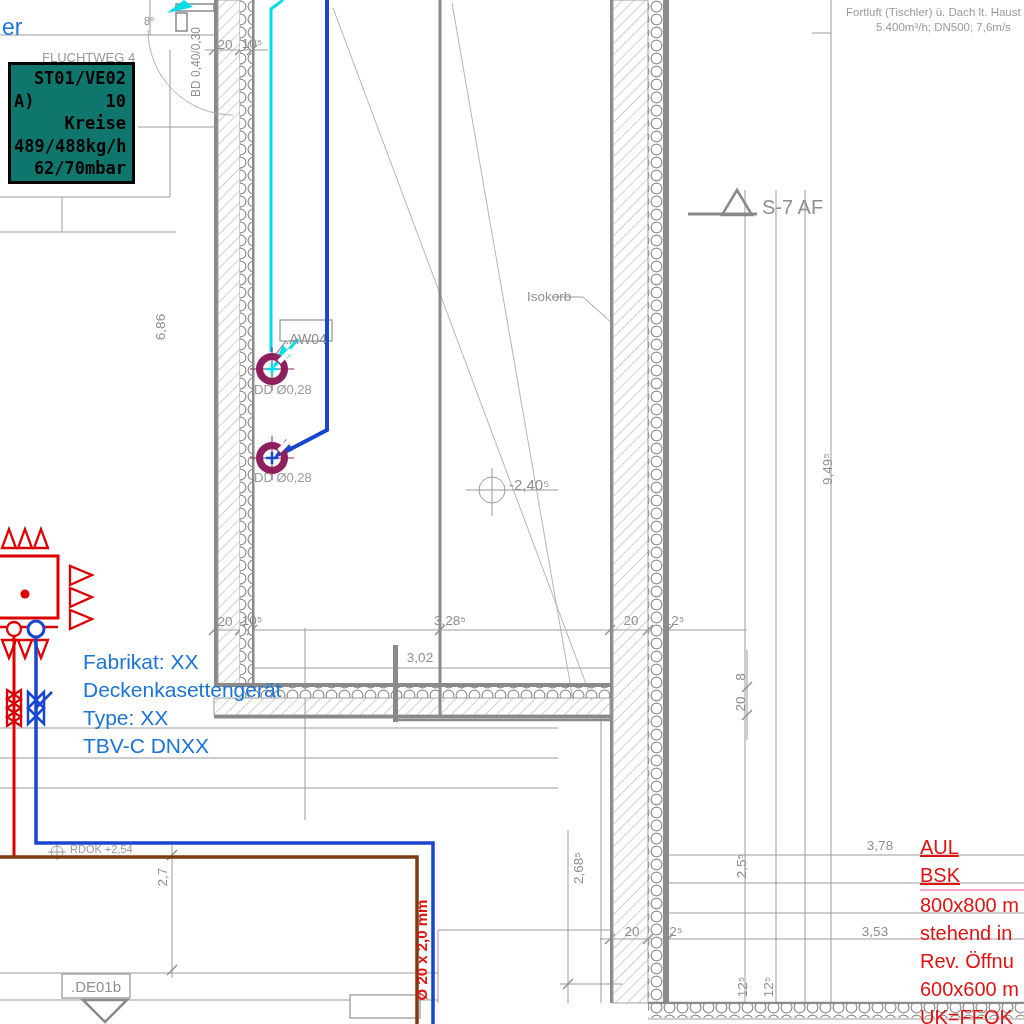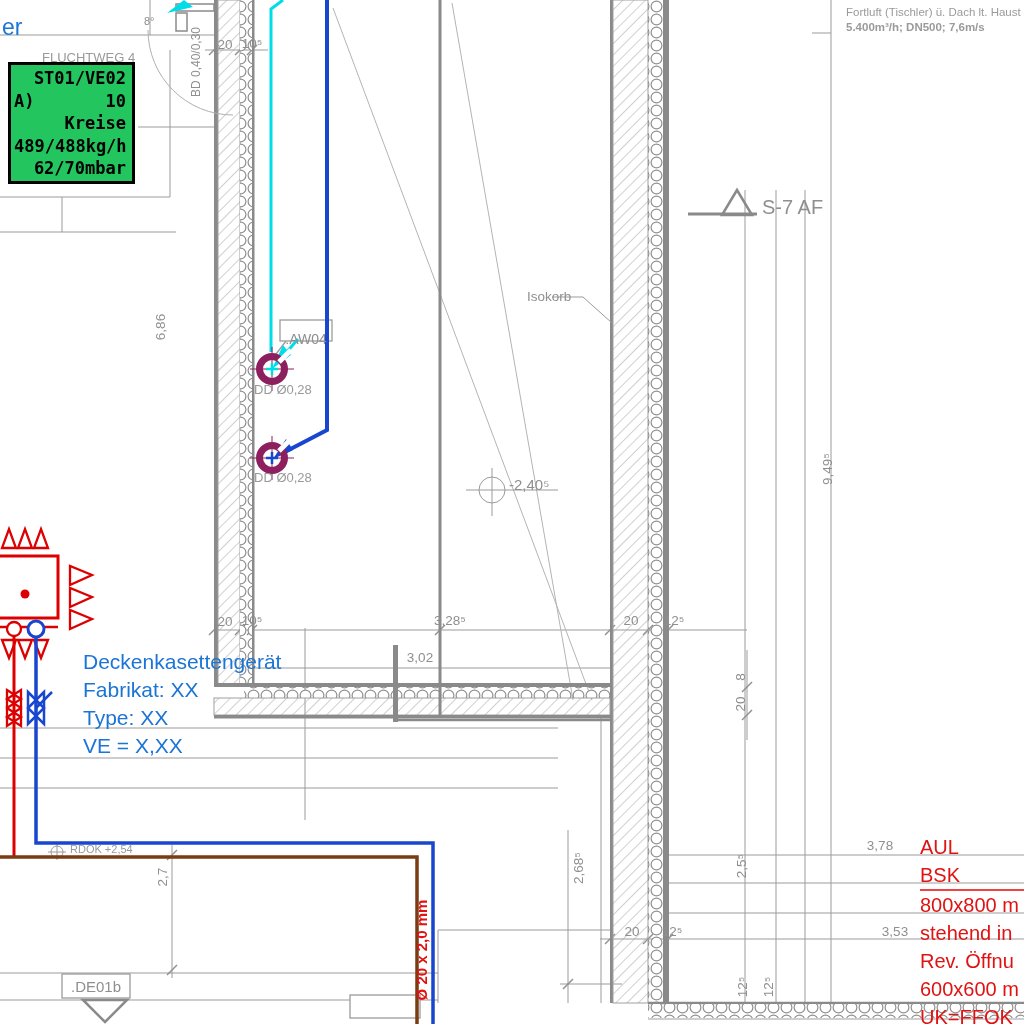--- a/index.html
+++ b/index.html
@@ -5,28 +5,28 @@
   html,body{margin:0;padding:0;background:#fff;}
   #canvas{position:relative;width:1024px;height:1024px;overflow:hidden;background:#ffffff;
           font-family:"Liberation Sans",sans-serif;}
   #lines{position:absolute;left:0;top:0;}
   .t{position:absolute;white-space:nowrap;color:#8f8f8f;font-family:"Liberation Sans",sans-serif;}
   .c{transform:translate(-50%,-50%);}
   .vr{transform:translate(-50%,-50%) rotate(-90deg);}
   .d{font-size:13.5px;}
   .blue{color:#1b74d6;}
   .red{color:#e01212;}
-  .stamp{position:absolute;left:8px;top:62px;width:127px;height:122px;background:#22c55e;
+  .stamp{position:absolute;left:8px;top:62px;width:127px;height:122px;background:#0f766e;
          border:3px solid #000;box-sizing:border-box;color:#000;
          font-family:"DejaVu Sans Mono",monospace;font-weight:bold;font-size:17px;
          line-height:22.5px;padding:2px 6px 0 3px;text-align:right;z-index:3;}
   .srow{display:flex;justify-content:space-between;}
   .bluenote{position:absolute;left:83px;top:648px;font-size:21px;line-height:28px;z-index:2;}
   .rednote{position:absolute;left:920px;top:833px;font-size:20px;line-height:28px;z-index:2;}
-  .rednote .u{border-bottom:2px solid #ef4444;padding-right:32px;display:inline-block;}
+  .rednote .u{border-bottom:2px solid #f9a8d4;padding-right:32px;display:inline-block;text-decoration:underline;}
   .boxlbl{position:absolute;display:flex;align-items:center;justify-content:center;
           color:#8f8f8f;z-index:2;text-align:center;}
   .pipelbl{position:absolute;left:421px;top:950px;transform:translate(-50%,-50%) rotate(-90deg);
            color:#e01212;font-weight:bold;font-size:15px;white-space:nowrap;z-index:3;}
   .hidden-txt{position:absolute;left:42px;top:50px;font-size:13px;color:#9a9a9a;z-index:1;}
 </style>
 </head>
 <body>
 
 <div id="canvas">
@@ -235,41 +235,41 @@
     <span>A)</span>
     <span>10 Kreise</span>
   </div>
   <div>489/488kg/h</div>
   <div>62/70mbar</div>
 </div>
 
 <div class="t blue" style="left:2px;top:14px;font-size:23px;">er</div>
 
 <div class="t" style="left:846px;top:6px;font-size:11.5px;color:#9a9a9a;">Fortluft (Tischler) ü. Dach lt. Haust</div>
-<div class="t" style="left:846px;top:21px;font-size:11.5px;color:#9a9a9a;font-weight:bold;">5.400m³/h; DN500; 7,6m/s</div>
+<div class="t" style="left:876px;top:21px;font-size:11.5px;color:#9a9a9a;">5.400m³/h; DN500; 7,6m/s</div>
 
 <div class="t" style="left:762px;top:196px;font-size:20px;">S-7 AF</div>
 <div class="t" style="left:505px;top:289px;font-size:13.5px;margin-left:22px;">Isokorb</div>
 <div class="t c" style="left:306px;top:330px;font-size:14px;margin-top:9px;">.AW04</div>
 <div class="t" style="left:254px;top:382px;font-size:13px;color:#9a9a9a;">DD Ø0,28</div>
 <div class="t" style="left:254px;top:470px;font-size:13px;color:#9a9a9a;">DD Ø0,28</div>
 <div class="t" style="left:509px;top:476px;font-size:15px;text-align:right;">-2,40⁵</div>
 <div class="t vr" style="left:196px;top:62px;font-size:12px;">BD 0,40/0,30</div>
 <div class="t" style="left:144px;top:15px;font-size:11px;">8°</div>
 <div class="t" style="left:70px;top:843px;font-size:11px;color:#9a9a9a;">RDOK +2,54</div>
 
 <div class="boxlbl" style="left:62px;top:974px;width:68px;height:24px;font-size:15px;">.DE01b</div>
 <div class="boxlbl" style="left:350px;top:1024px;width:70px;height:23px;font-size:14px;">RH=2,54</div>
 <div class="pipelbl">Ø 20 x 2,0 mm</div>
 
 <div class="bluenote">
+  <div class="blue">Fabrikat: XX</div>
   <div class="blue">Deckenkasettengerät</div>
-  <div class="blue">Fabrikat: XX</div>
   <div class="blue">Type: XX</div>
-  <div class="blue">VE = X,XX</div>
+  <div class="blue">TBV-C DNXX</div>
 </div>
 
 <div class="rednote">
   <div class="red"><span class="u">AUL BSK</span></div>
   <div class="red">800x800 m</div>
   <div class="red">stehend in</div>
   <div class="red">Rev. Öffnu</div>
   <div class="red">600x600 m</div>
   <div class="red">UK=FFOK</div>
 </div>
@@ -282,20 +282,20 @@
 <div class="t d c" style="left:252px;top:620px;">10⁵</div>
 <div class="t d c" style="left:450px;top:620px;">3,28⁵</div>
 <div class="t d c" style="left:420px;top:657px;">3,02</div>
 <div class="t d c" style="left:631px;top:620px;">20</div>
 <div class="t d c" style="left:674px;top:620px;">12⁵</div>
 <div class="t d vr" style="left:740px;top:677px;">8</div>
 <div class="t d vr" style="left:740px;top:704px;">20</div>
 <div class="t d vr" style="left:578px;top:868px;">2,68⁵</div>
 <div class="t d vr" style="left:741px;top:866px;">2,5⁵</div>
 <div class="t d c" style="left:880px;top:845px;text-align:right;">3,78</div>
-<div class="t d c" style="left:875px;top:931px;margin-left:20px;">3,53</div>
+<div class="t d c" style="left:875px;top:931px;">3,53</div>
 <div class="t d c" style="left:632px;top:931px;">20</div>
 <div class="t d c" style="left:672px;top:931px;">12⁵</div>
 <div class="t d vr" style="left:742px;top:987px;">12⁵</div>
 <div class="t d vr" style="left:768px;top:987px;">12⁵</div>
 <div class="t d vr" style="left:162px;top:877px;">2,7</div>
 
 </div>
 
 </body></html>

